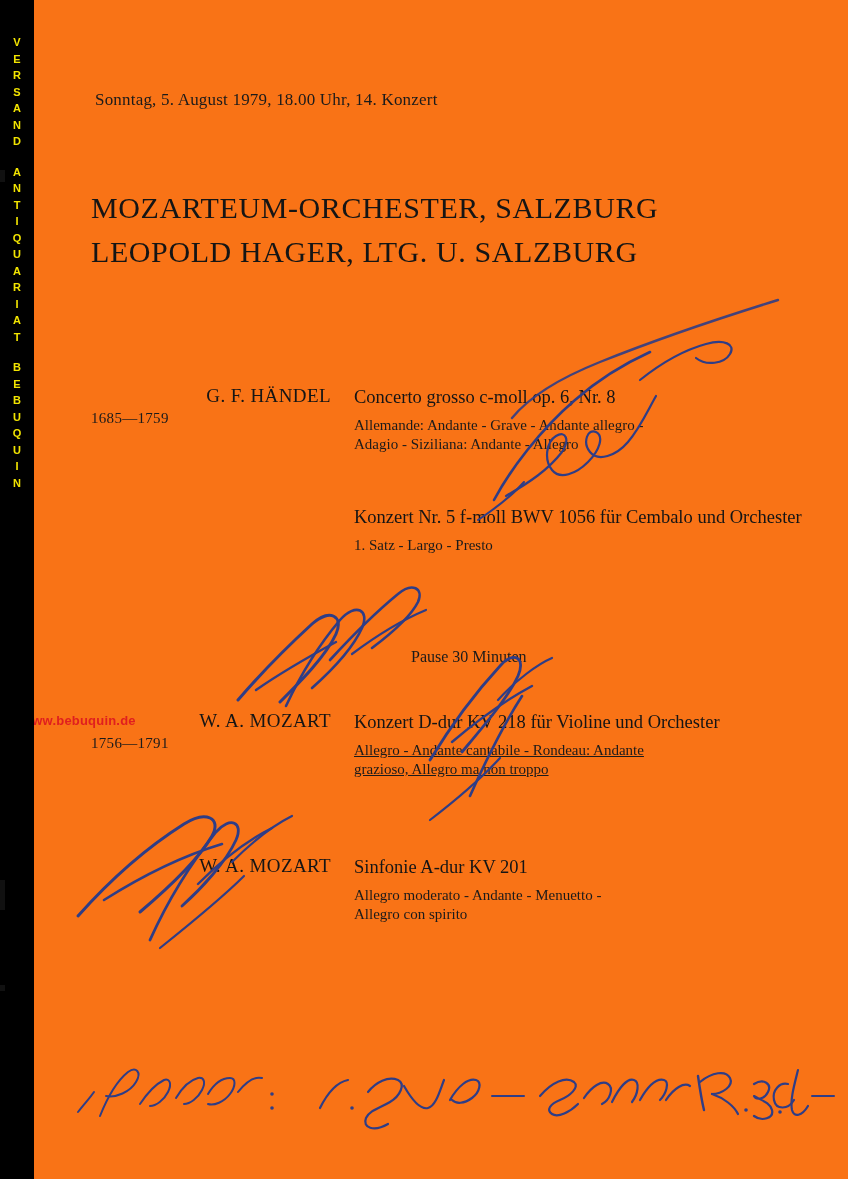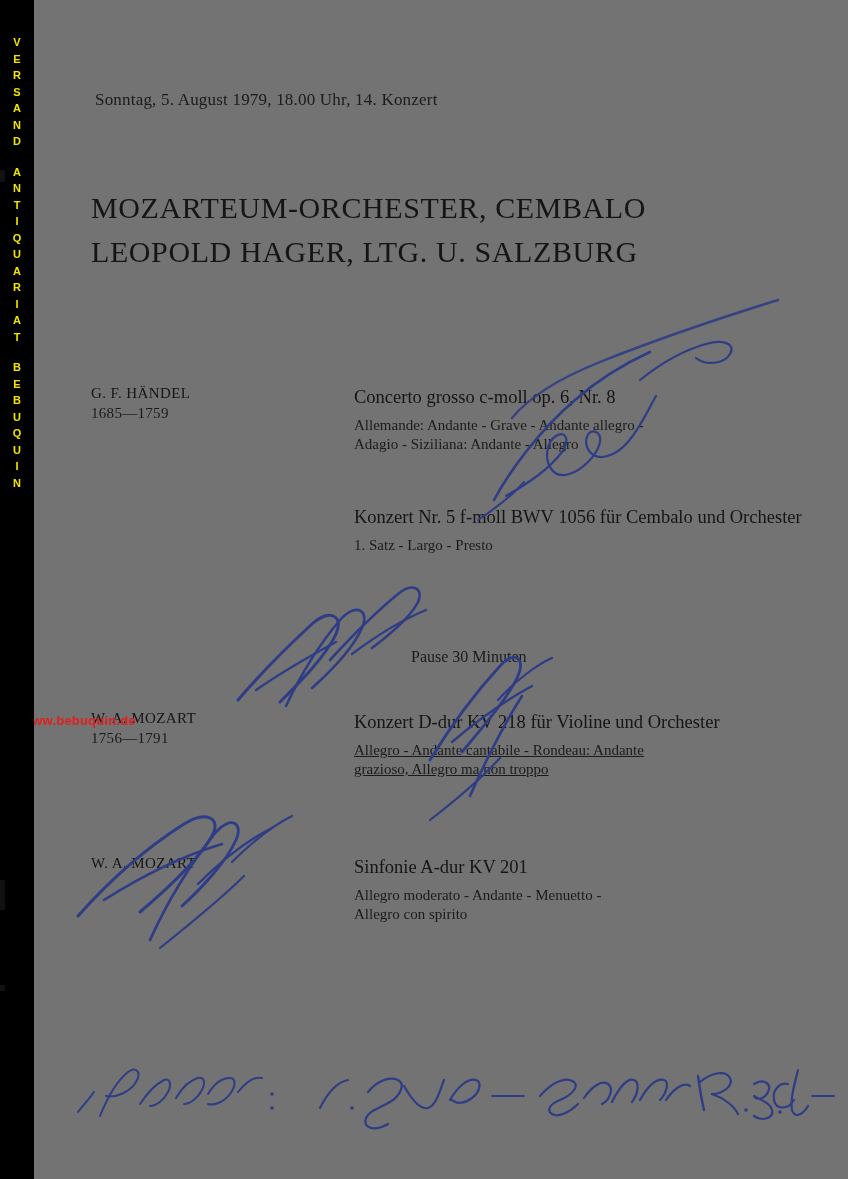--- a/index.html
+++ b/index.html
@@ -52,21 +52,21 @@
     z-index: 6;
   }
 
   
   #paper {
     position: absolute;
     left: 34px;
     top: 0;
     width: 814px;
     height: 1179px;
-    background: #737373;
+    background: #f97316;
   }
 
   .date-line {
     position: absolute;
     left: 61px;
     top: 90px;
     font-size: 17px;
     letter-spacing: 0.2px;
     color: #1b1b1b;
   }
@@ -95,24 +95,25 @@
     position: relative;
     min-height: 40px;
   }
   .entry .composer {
     position: absolute;
     left: 0;
     top: 0;
     width: 240px;
   }
   .entry .comp-name {
-    font-size: 15px;
+    font-size: 19px;
     letter-spacing: 0.4px;
     color: #151515;
     white-space: nowrap;
+    text-align: right;
   }
   .entry .comp-years {
     font-size: 15px;
     letter-spacing: 0.3px;
     color: #1b1b1b;
     margin-top: 3px;
   }
   .entry .works {
     position: absolute;
     left: 263px;
@@ -208,21 +209,21 @@
 
   <div class="edge-mark" style="top:170px;height:12px;"></div>
   <div class="edge-mark" style="top:880px;height:30px;"></div>
   <div class="edge-mark" style="top:985px;height:6px;"></div>
 
   <div id="paper">
 
     <div class="date-line">Sonntag, 5. August 1979, 18.00 Uhr, 14. Konzert</div>
 
     <div class="title-block">
-      <div class="title-line">MOZARTEUM-ORCHESTER, CEMBALO</div>
+      <div class="title-line">MOZARTEUM-ORCHESTER, SALZBURG</div>
       <div class="title-line">LEOPOLD HAGER, LTG. U. SALZBURG</div>
     </div>
 
     <div class="program">
 
       <div class="entry" style="height:120px;">
         <div class="composer">
           <div class="comp-name">G. F. HÄNDEL</div>
           <div class="comp-years">1685—1759</div>
         </div>

